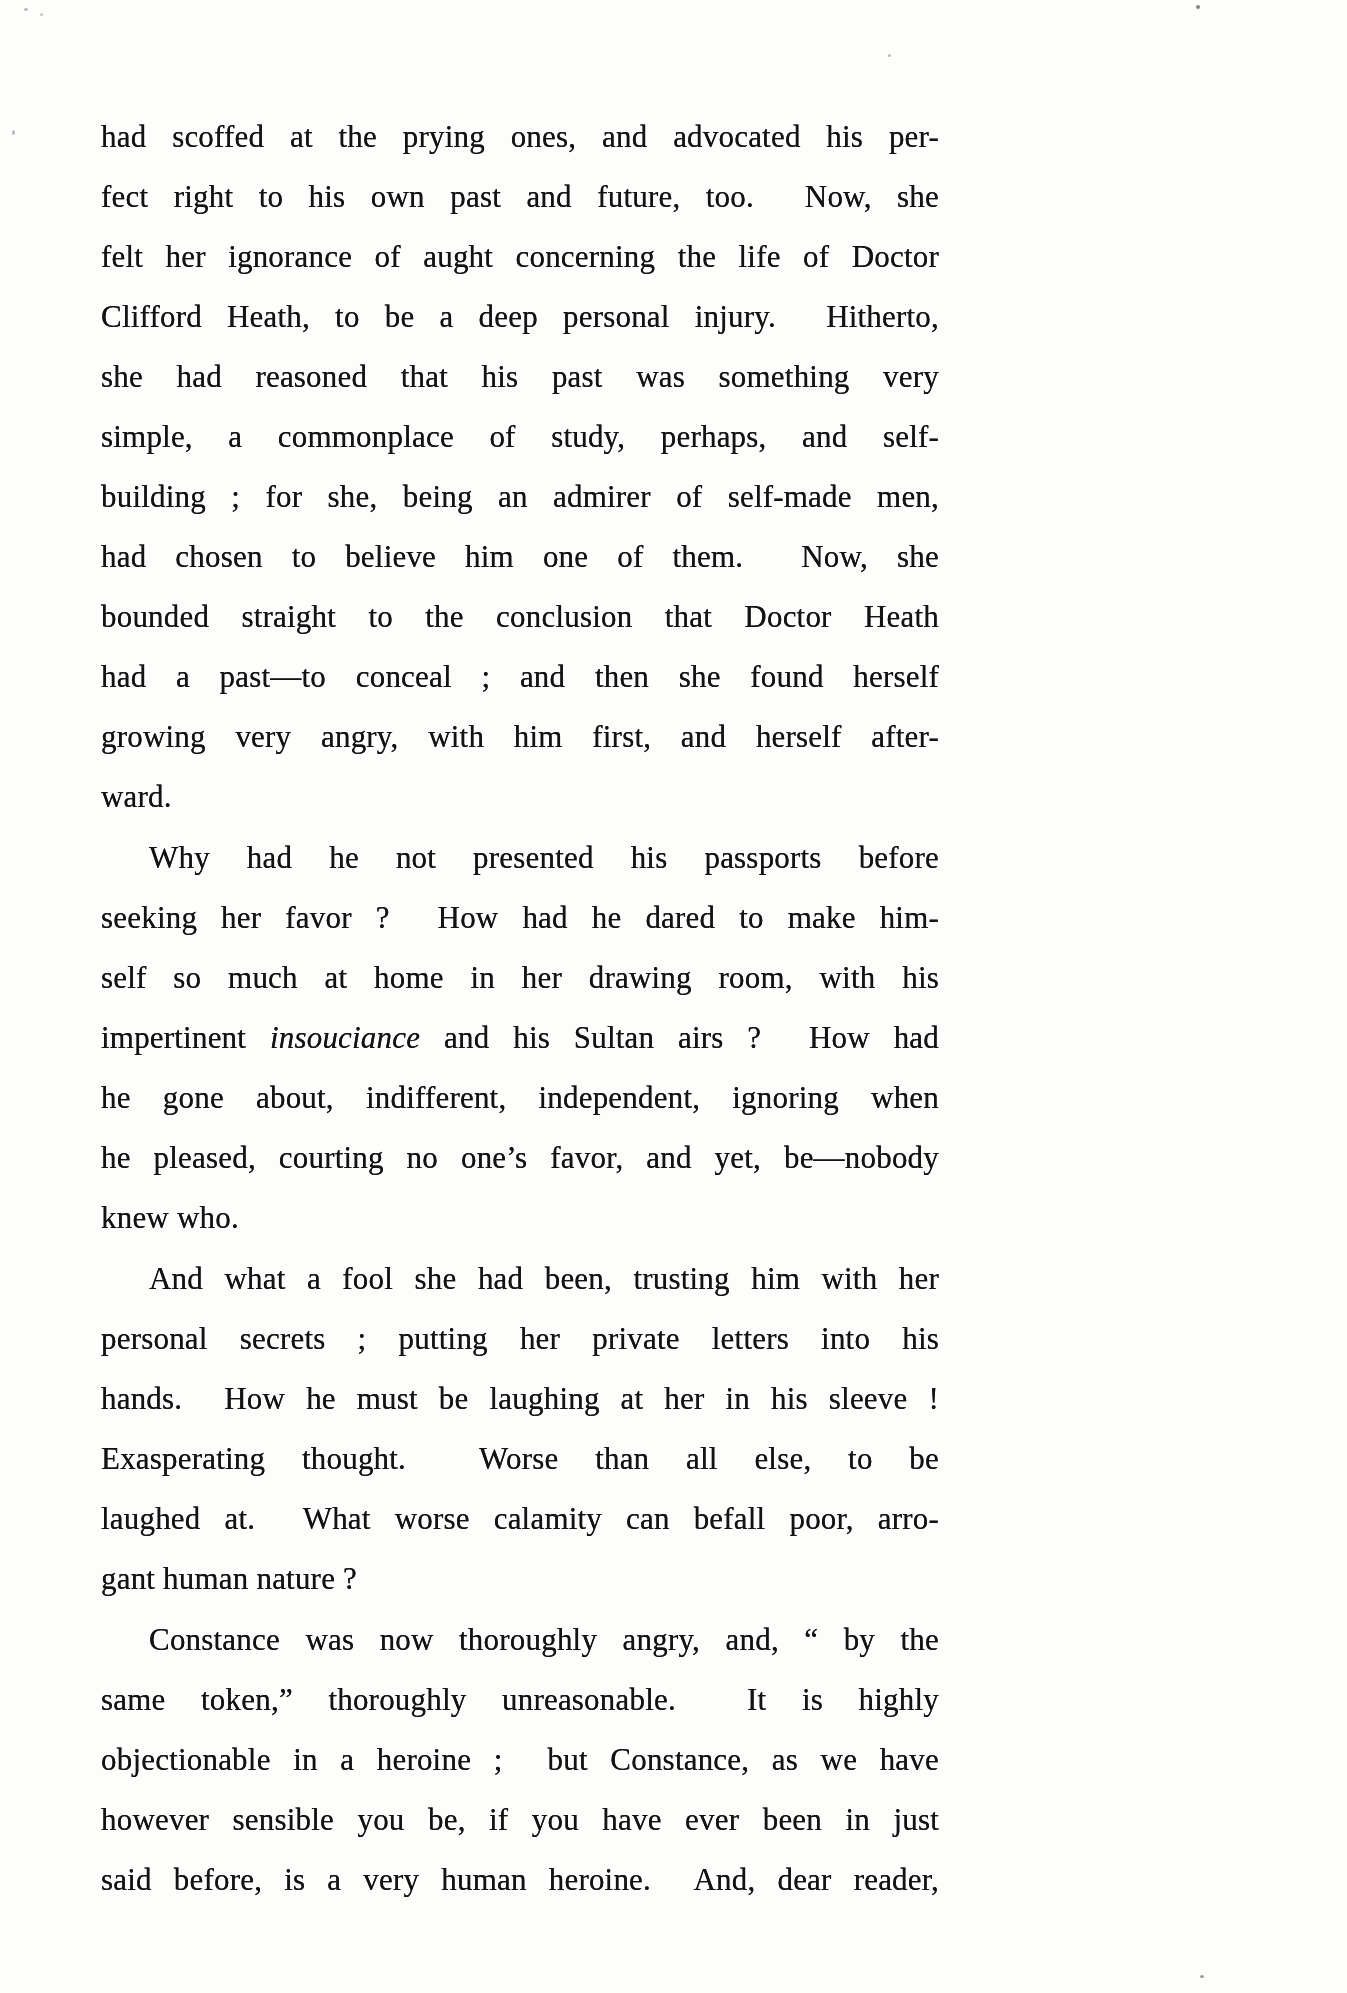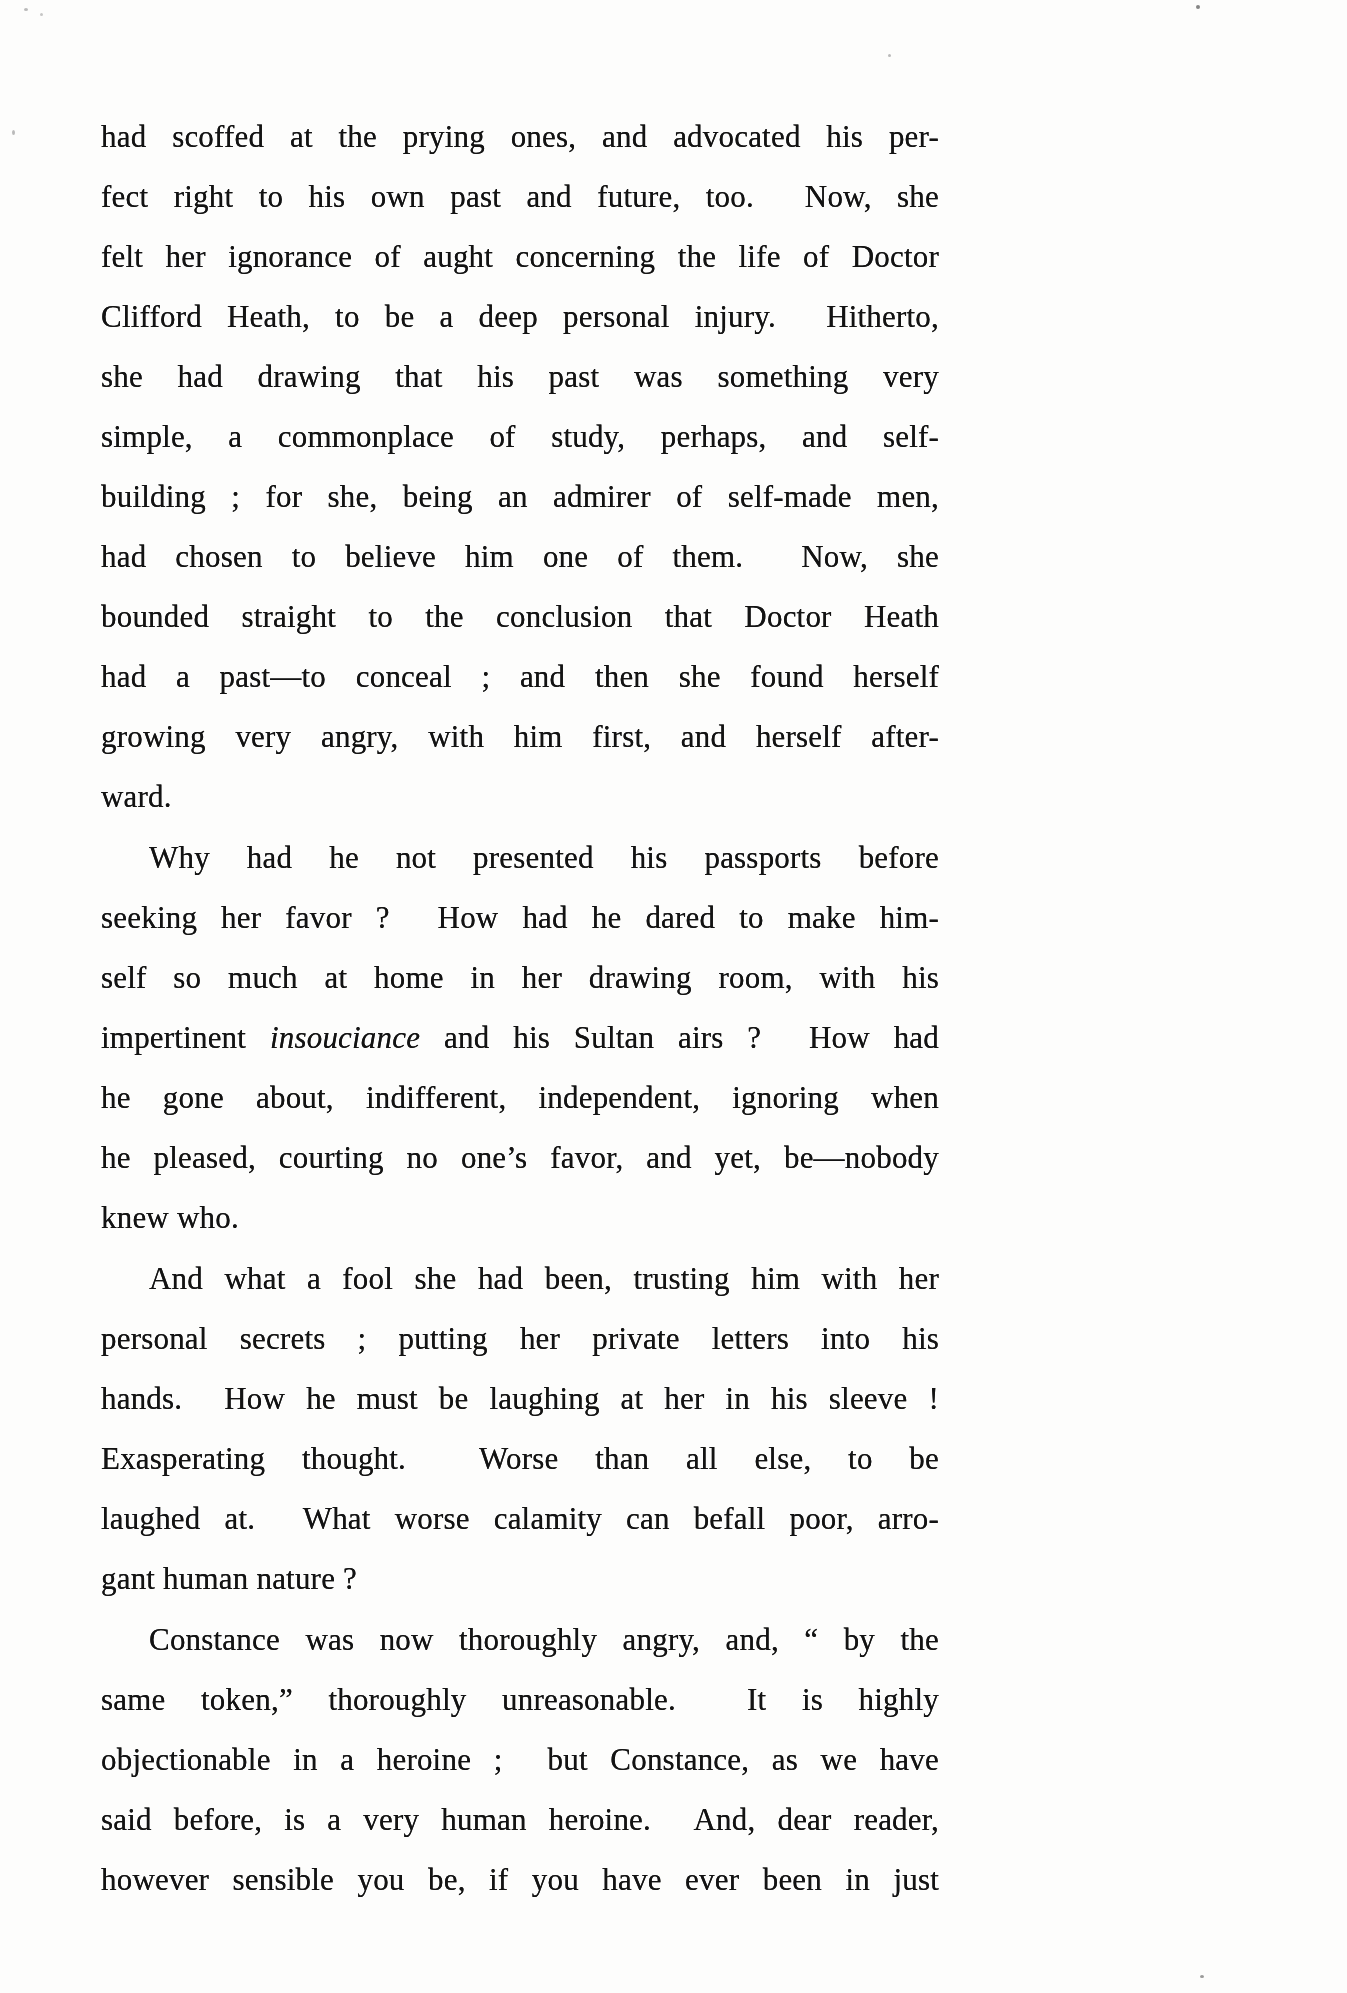--- a/index.html
+++ b/index.html
@@ -48,21 +48,21 @@
 </head>
 <body>
 
 <div class="page">
   <div class="body-text">
       <div class="para">
         <div class="line"><span>had scoffed at the prying ones, and advocated his per-</span></div>
         <div class="line"><span>fect right to his own past and future, too.&nbsp; Now, she</span></div>
         <div class="line"><span>felt her ignorance of aught concerning the life of Doctor</span></div>
         <div class="line"><span>Clifford Heath, to be a deep personal injury.&nbsp; Hitherto,</span></div>
-        <div class="line"><span>she had drawing that his past was something very</span></div>
+        <div class="line"><span>she had reasoned that his past was something very</span></div>
         <div class="line"><span>simple, a commonplace of study, perhaps, and self-</span></div>
         <div class="line"><span>building ; for she, being an admirer of self-made men,</span></div>
         <div class="line"><span>had chosen to believe him one of them.&nbsp; Now, she</span></div>
         <div class="line"><span>bounded straight to the conclusion that Doctor Heath</span></div>
         <div class="line"><span>had a past—to conceal ; and then she found herself</span></div>
         <div class="line"><span>growing very angry, with him first, and herself after-</span></div>
         <div class="line no-just"><span>ward.</span></div>
       </div>
       <div class="para">
         <div class="line indent"><span>Why had he not presented his passports before</span></div>
@@ -78,22 +78,22 @@
         <div class="line"><span>personal secrets ; putting her private letters into his</span></div>
         <div class="line"><span>hands.&nbsp; How he must be laughing at her in his sleeve !</span></div>
         <div class="line"><span>Exasperating thought.&nbsp; Worse than all else, to be</span></div>
         <div class="line"><span>laughed at.&nbsp; What worse calamity can befall poor, arro-</span></div>
         <div class="line no-just"><span>gant human nature ?</span></div>
       </div>
       <div class="para">
         <div class="line indent"><span>Constance was now thoroughly angry, and, “ by the</span></div>
         <div class="line"><span>same token,” thoroughly unreasonable.&nbsp; It is highly</span></div>
         <div class="line"><span>objectionable in a heroine ;&nbsp; but Constance, as we have</span></div>
+        <div class="line"><span>however sensible you be, if you have ever been in just</span></div>
         <div class="line"><span>said before, is a very human heroine.&nbsp; And, dear reader,</span></div>
-        <div class="line"><span>however sensible you be, if you have ever been in just</span></div>
       </div>
     </div>
 <span class="speck" style="left: 24px; top: 8px; width: 4px; height: 3px; opacity: 0.3;"></span>
     <span class="speck" style="left: 40px; top: 13px; width: 3px; height: 3px; opacity: 0.25;"></span>
     <span class="speck" style="left: 12px; top: 130px; width: 3px; height: 5px; opacity: 0.3;"></span>
     <span class="speck" style="left: 1196px; top: 5px; width: 4px; height: 4px; opacity: 0.55;"></span>
     <span class="speck" style="left: 888px; top: 54px; width: 3px; height: 3px; opacity: 0.3;"></span>
     <span class="speck" style="left: 1200px; top: 1975px; width: 4px; height: 3px; opacity: 0.45;"></span>
   </div>
 

